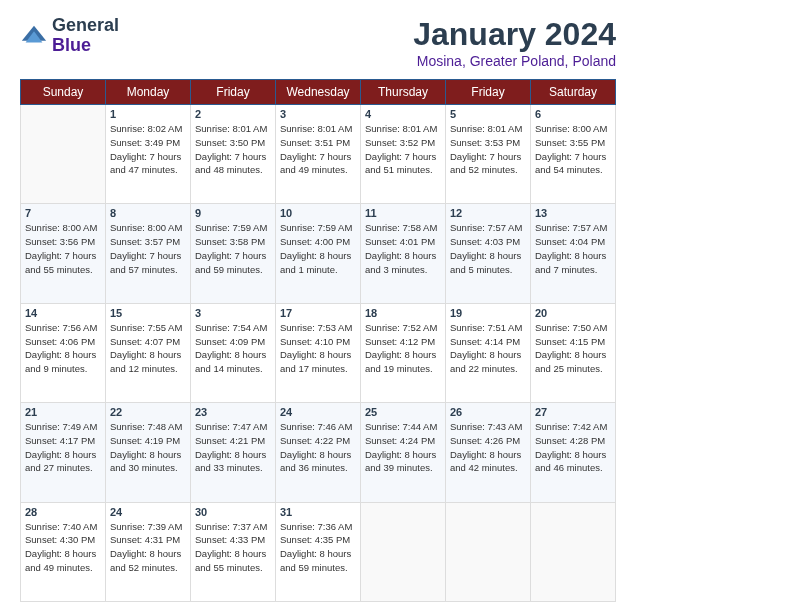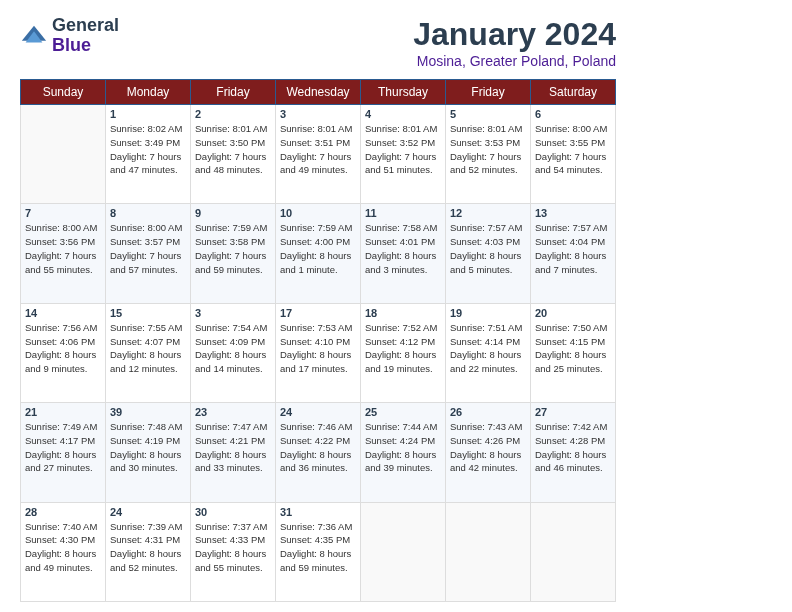--- a/index.html
+++ b/index.html
@@ -218,21 +218,21 @@
             <span class="day-number">20</span>
             <div class="day-info">Sunrise: 7:50 AM<br>Sunset: 4:15 PM<br>Daylight: 8 hours and 25 minutes.</div>
           </td>
         </tr>
         <tr class="row-even">
           <td>
             <span class="day-number">21</span>
             <div class="day-info">Sunrise: 7:49 AM<br>Sunset: 4:17 PM<br>Daylight: 8 hours and 27 minutes.</div>
           </td>
           <td>
-            <span class="day-number">39</span>
+            <span class="day-number">22</span>
             <div class="day-info">Sunrise: 7:48 AM<br>Sunset: 4:19 PM<br>Daylight: 8 hours and 30 minutes.</div>
           </td>
           <td>
             <span class="day-number">23</span>
             <div class="day-info">Sunrise: 7:47 AM<br>Sunset: 4:21 PM<br>Daylight: 8 hours and 33 minutes.</div>
           </td>
           <td>
             <span class="day-number">24</span>
             <div class="day-info">Sunrise: 7:46 AM<br>Sunset: 4:22 PM<br>Daylight: 8 hours and 36 minutes.</div>
           </td>

